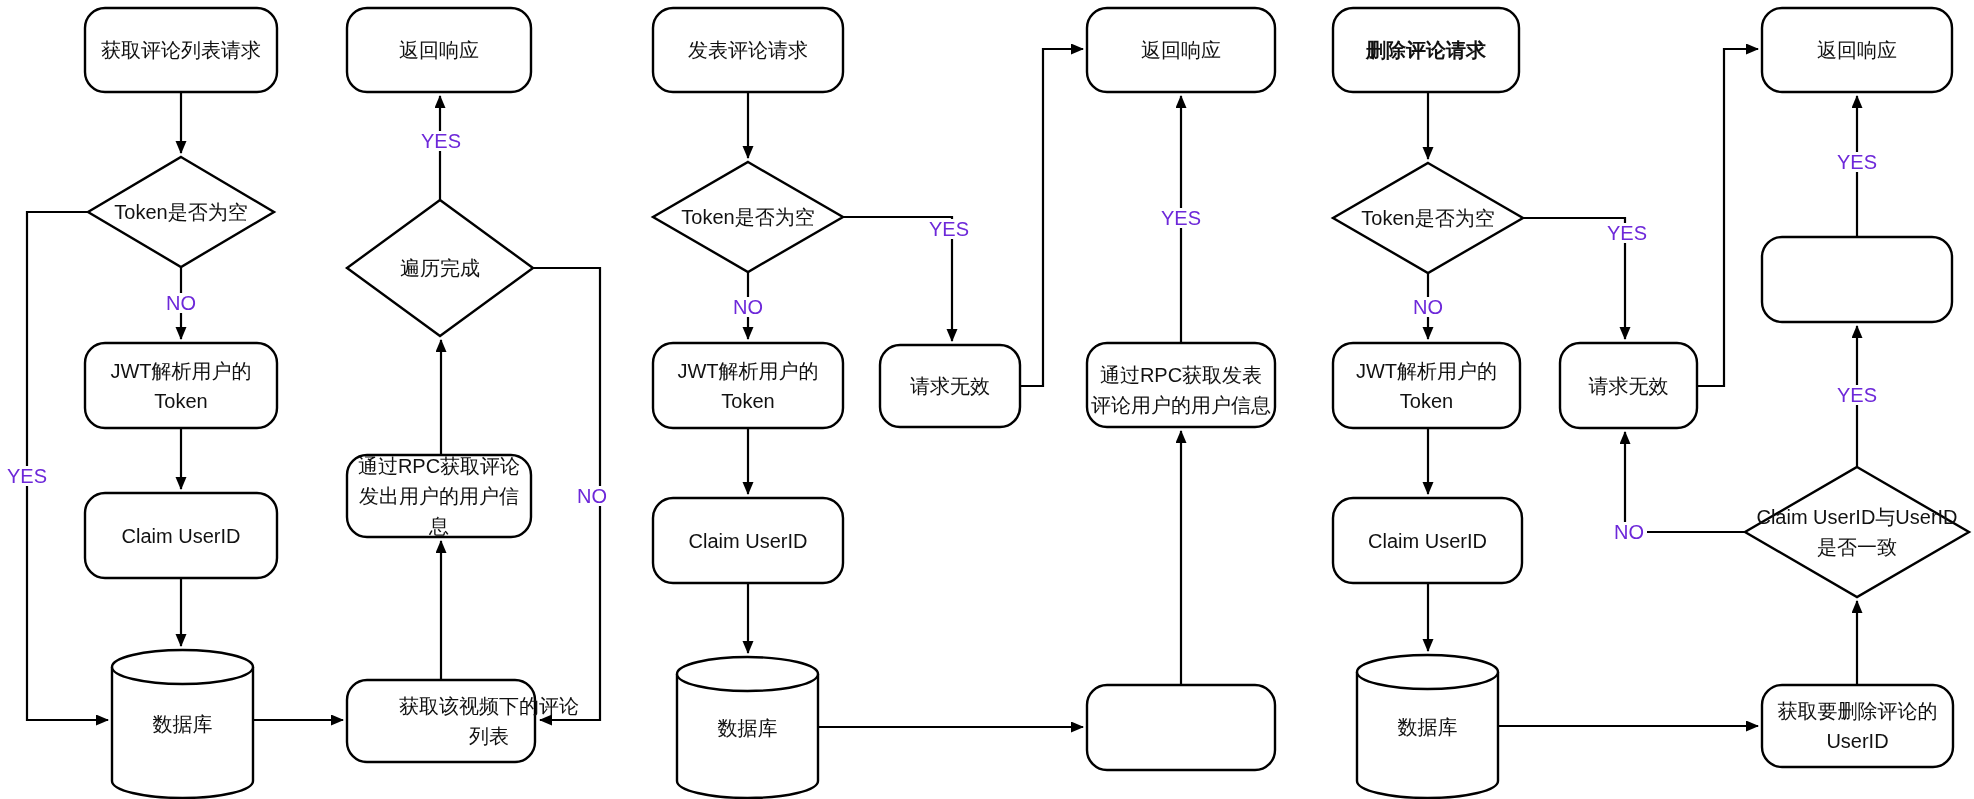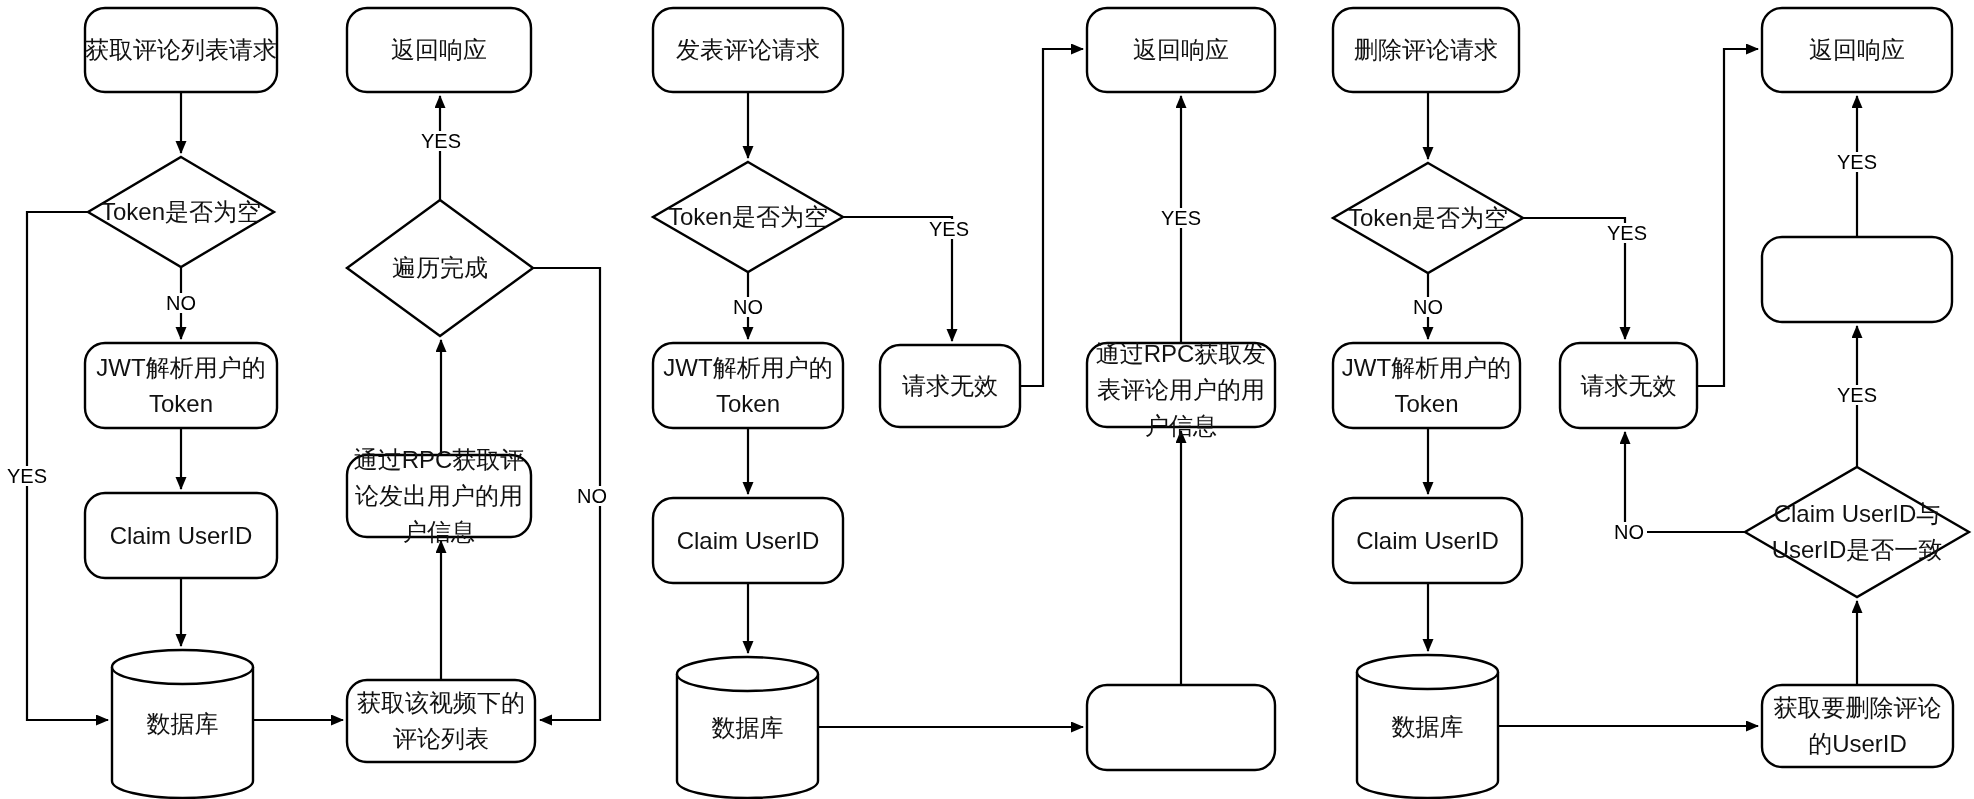--- a/index.html
+++ b/index.html
@@ -1,21 +1,21 @@
 <!DOCTYPE html>
 <html><head>
 <meta charset="utf-8">
 <style>
   html,body{margin:0;padding:0;background:#ffffff;}
   .stage{position:relative;width:1974px;height:799px;background:#fff;overflow:hidden;
          font-family:"Liberation Sans","DejaVu Sans",sans-serif;color:#111;}
   .stage svg{position:absolute;left:0;top:0;}
   .node-label{position:absolute;display:flex;align-items:center;justify-content:center;
-              text-align:center;font-size:24px;line-height:1.5;color:#111;pointer-events:none;}
-  .edge-label{position:absolute;transform:translate(-50%,-50%);font-size:20px;color:#000000;
+              text-align:center;font-size:20px;line-height:1.5;color:#111;pointer-events:none;}
+  .edge-label{position:absolute;transform:translate(-50%,-50%);font-size:20px;color:#6d28d9;
               background:#fff;padding:0 3px;line-height:1;pointer-events:none;}
 </style>
 </head>
 <body>
 
 <div class="stage">
 
 <svg width="1974" height="799" viewBox="0 0 1974 799">
   <defs>
     <marker id="arw" markerUnits="userSpaceOnUse" markerWidth="16" markerHeight="13" refX="12" refY="5.5" orient="auto">
@@ -98,39 +98,39 @@
 </svg>
 
 <div class="node-label" style="left:85px;top:8px;width:192px;height:84px;">获取评论列表请求</div>
 <div class="node-label" style="left:96px;top:157px;width:170px;height:110px;">Token是否为空</div>
 <div class="node-label" style="left:85px;top:343px;width:192px;height:85px;">JWT解析用户的Token</div>
 <div class="node-label" style="left:85px;top:493px;width:192px;height:85px;">Claim UserID</div>
 <div class="node-label" style="left:112px;top:667px;width:141px;height:114px;">数据库</div>
 <div class="node-label" style="left:347px;top:8px;width:184px;height:84px;">返回响应</div>
 <div class="node-label" style="left:355px;top:200px;width:170px;height:136px;">遍历完成</div>
 <div class="node-label" style="left:350px;top:455px;width:178px;height:82px;">通过RPC获取评论发出用户的用户信息</div>
-<div class="node-label" style="left:350px;top:680px;width:182px;height:82px;">获取该视频下的评论列表</div>
+<div class="node-label" style="left:350px;top:680px;width:182px;height:82px;padding-left:48px;">获取该视频下的评论列表</div>
 <div class="edge-label" style="left:181px;top:303px;">NO</div>
 <div class="edge-label" style="left:27px;top:476px;">YES</div>
 <div class="edge-label" style="left:441px;top:141px;">YES</div>
 <div class="edge-label" style="left:592px;top:496px;">NO</div>
 
 <div class="node-label" style="left:653px;top:8px;width:190px;height:84px;font-family:Liberation Serif, serif;">发表评论请求</div>
 <div class="node-label" style="left:663px;top:162px;width:170px;height:110px;">Token是否为空</div>
 <div class="node-label" style="left:653px;top:343px;width:190px;height:85px;">JWT解析用户的Token</div>
 <div class="node-label" style="left:653px;top:498px;width:190px;height:85px;">Claim UserID</div>
 <div class="node-label" style="left:677px;top:674px;width:141px;height:107px;">数据库</div>
 <div class="node-label" style="left:880px;top:345px;width:140px;height:82px;">请求无效</div>
 <div class="node-label" style="left:1087px;top:8px;width:188px;height:84px;">返回响应</div>
 <div class="node-label" style="left:1090px;top:343px;width:182px;height:94px;">通过RPC获取发表评论用户的用户信息</div>
 <div class="edge-label" style="left:748px;top:307px;">NO</div>
 <div class="edge-label" style="left:949px;top:229px;">YES</div>
 <div class="edge-label" style="left:1181px;top:218px;">YES</div>
 
-<div class="node-label" style="left:1333px;top:8px;width:186px;height:84px;">删除评论请求</div>
+<div class="node-label" style="left:1333px;top:8px;width:186px;height:84px;font-weight:bold;">删除评论请求</div>
 <div class="node-label" style="left:1343px;top:163px;width:170px;height:110px;">Token是否为空</div>
 <div class="node-label" style="left:1333px;top:343px;width:187px;height:85px;">JWT解析用户的Token</div>
 <div class="node-label" style="left:1333px;top:498px;width:189px;height:85px;">Claim UserID</div>
 <div class="node-label" style="left:1357px;top:672px;width:141px;height:109px;">数据库</div>
 <div class="node-label" style="left:1560px;top:343px;width:137px;height:85px;">请求无效</div>
 <div class="node-label" style="left:1762px;top:8px;width:190px;height:84px;">返回响应</div>
 <div class="node-label" style="left:1762px;top:685px;width:191px;height:82px;">获取要删除评论的UserID</div>
 <div class="node-label" style="left:1752px;top:467px;width:210px;height:130px;">Claim UserID与UserID是否一致</div>
 <div class="edge-label" style="left:1428px;top:307px;">NO</div>
 <div class="edge-label" style="left:1627px;top:233px;">YES</div>

